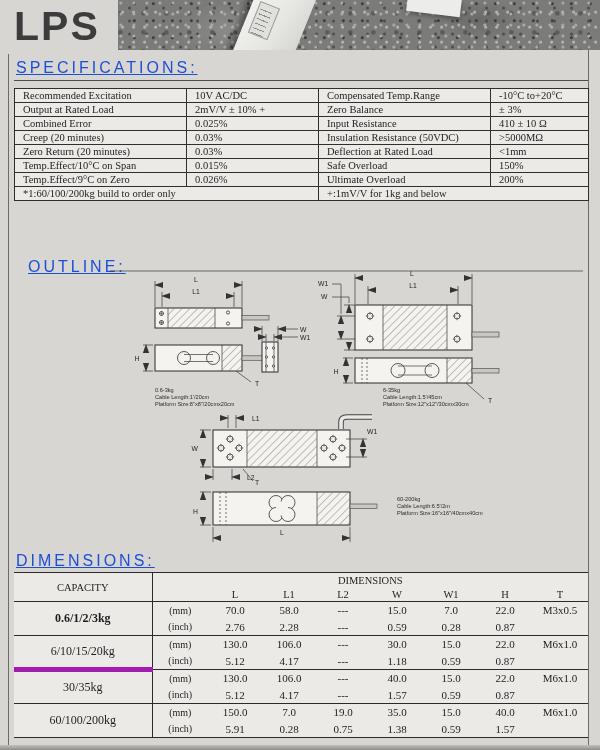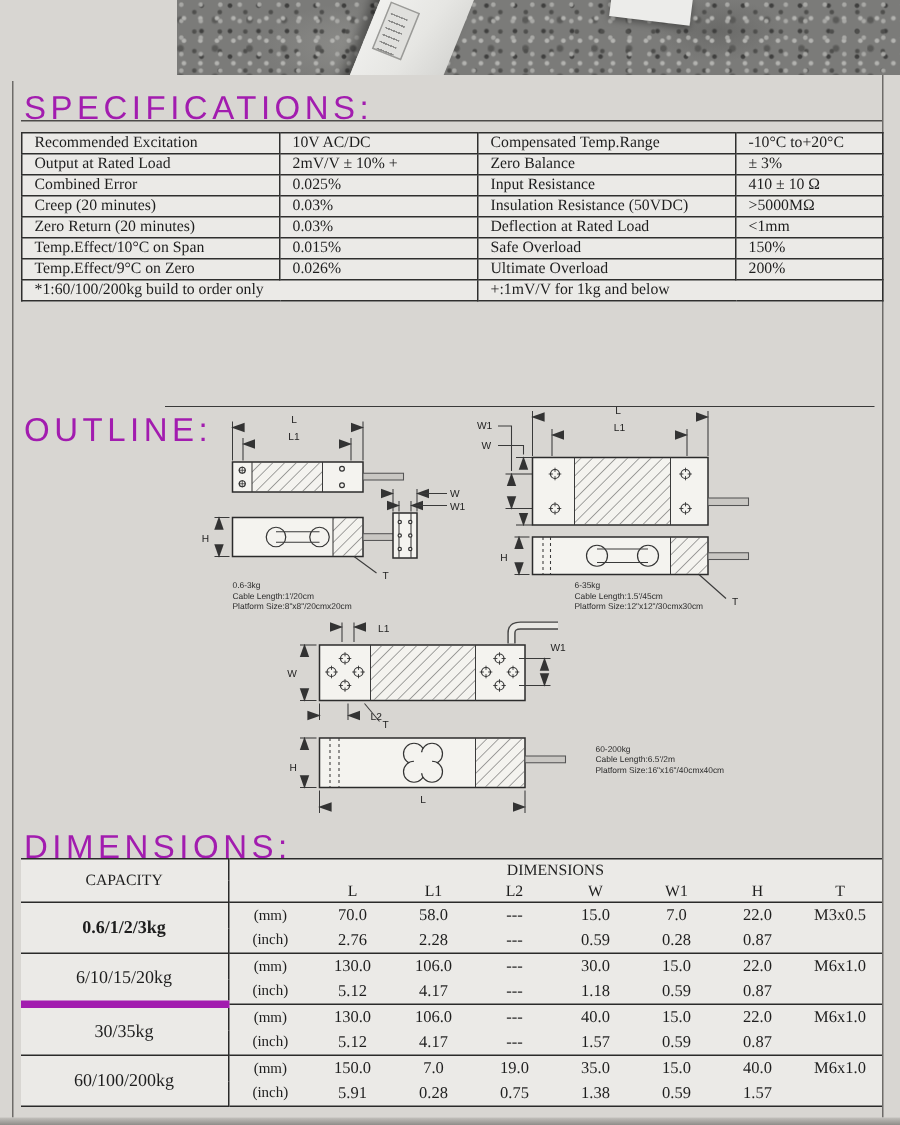--- a/index.html
+++ b/index.html
@@ -29,22 +29,22 @@
          background-image:repeating-linear-gradient(#8e8e8c 0 1px,transparent 1px 5px);
          background-position:0 4px;background-size:80% 100%;background-repeat:no-repeat;background-origin:content-box;
          padding:2px;}
   .white-block{position:absolute;left:289px;top:-4px;width:54px;height:18px;transform:rotate(7deg);
          background:#ececea;box-shadow:0 2px 5px rgba(0,0,0,.35);}
   
   .vline{position:absolute;width:0;border-left:1.3px solid #6d6b68;}
   .bottom-edge{position:absolute;left:0;bottom:0;width:600px;height:5px;
          background:linear-gradient(#c2c0bc,#8f8d89);}
   
-  .h1{position:absolute;font-family:"Liberation Sans",sans-serif;font-size:22px;
-      letter-spacing:3px;color:#a21caf;}
+  .h1{position:absolute;font-family:"Liberation Sans",sans-serif;font-size:16px;
+      letter-spacing:3px;color:#1d4ed8;text-decoration:underline;}
   .rule{position:absolute;height:0;border-top:1.4px solid #4c4b49;}
   
   table.spec{position:absolute;left:14px;top:88px;width:574px;border-collapse:collapse;
       table-layout:fixed;background:rgba(252,251,248,.55);border:1.6px solid #2a2a2a;
       font-size:10.5px;}
   table.spec td{border:1px solid #2f2f2e;height:13px;padding:0 3px 0 8px;white-space:nowrap;overflow:hidden;}
   
   .outline-svg{position:absolute;left:10px;top:270px;width:574px;height:300px;}
   .part{fill:#f4f3ef;stroke:#2b2b2b;stroke-width:1;}
   .cut{fill:#f4f3ef;stroke:#333;stroke-width:0.8;}
@@ -67,20 +67,21 @@
   tr.subhead th{border-bottom:1.2px solid #2a2a2a;}
   tr.group-end td{border-bottom:1px solid #2a2a2a;}
   td.capacity{font-size:12px;}
   td.unit{font-size:10px;}
 </style>
 </head>
 <body>
 
 <div class="sheet">
 
+  <div class="brand">LPS</div>
   <div class="photo">
     <div class="cell-body">
       <div class="cell-label"></div>
     </div>
     <div class="white-block"></div>
   </div>
   <div class="vline" style="left:8px;top:54px;height:691px;"></div>
   <div class="vline" style="left:588px;top:50px;height:695px;"></div>
   <div class="bottom-edge"></div>
 
@@ -137,21 +138,21 @@
       <td>Ultimate Overload</td>
       <td>200%</td>
     </tr>
     <tr>
       <td colspan="2">*1:60/100/200kg build to order only</td>
       <td colspan="2">+:1mV/V for 1kg and below</td>
     </tr>
   </tbody>
     </table>
 
-  <div class="h1" style="left:16px;top:258px;margin-top:16px;">OUTLINE:</div>
+  <div class="h1" style="left:28px;top:258px;">OUTLINE:</div>
 
   <svg class="outline-svg" viewBox="0 0 574 300">
     <defs>
       <pattern id="hatch" patternUnits="userSpaceOnUse" width="5.5" height="5.5" patternTransform="rotate(45)">
         <line x1="0" y1="0" x2="0" y2="5.5" stroke="#555" stroke-width="0.7"></line>
       </pattern>
       <marker id="arr" viewBox="0 0 10 10" refX="9" refY="5" markerWidth="9" markerHeight="9" orient="auto-start-reverse">
         <path d="M0,1.5 L10,5 L0,8.5 z" fill="#333"></path>
       </marker>
       <g id="dhole">

